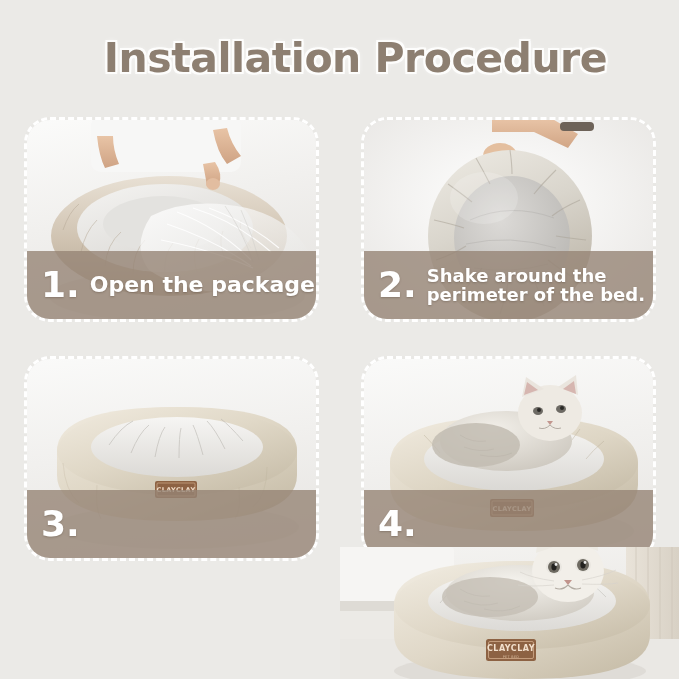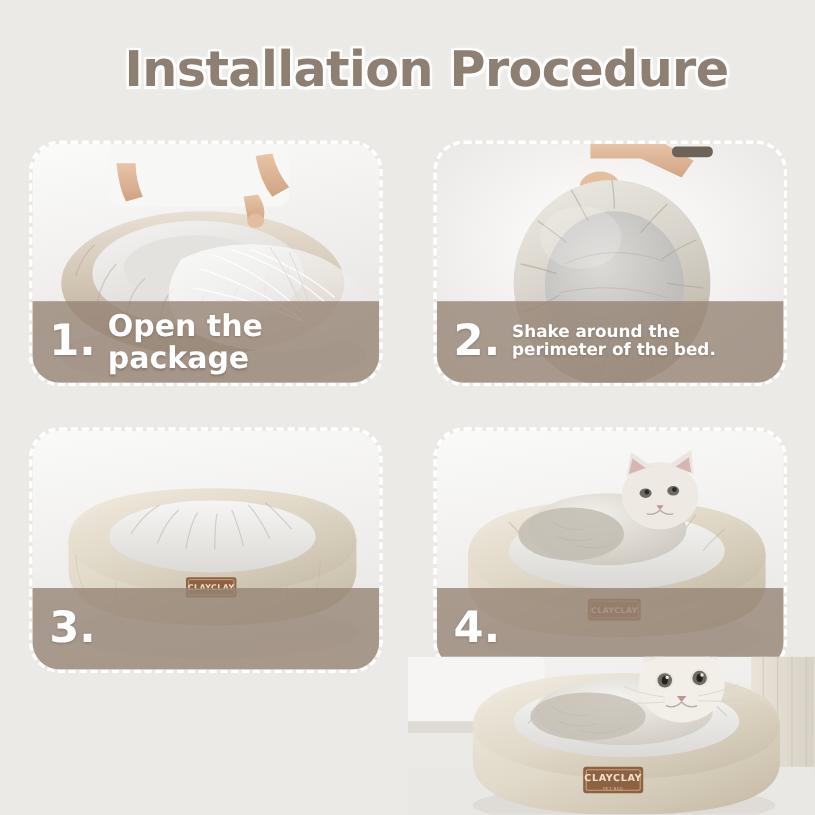--- a/index.html
+++ b/index.html
@@ -86,27 +86,27 @@
     font-size: 36px;
     color: #ffffff;
     line-height: 1;
     flex: 0 0 auto;
     margin-right: 10px;
     text-shadow: 0 1px 2px rgba(80,65,52,0.35);
   }
   .cap-text {
     font-family: "DejaVu Sans", sans-serif;
     font-weight: bold;
-    font-size: 25px;
+    font-size: 22px;
     line-height: 1.08;
     color: #ffffff;
     text-shadow: 0 1px 2px rgba(80,65,52,0.35);
     white-space: pre-line;
   }
-  .cap-text.small { font-size: 14px; }
+  .cap-text.small { font-size: 18px; }
 
   
   .hero {
     position: absolute;
     left: 340px;
     top: 547px;
     width: 339px;
     height: 132px;
     overflow: hidden;
   }

